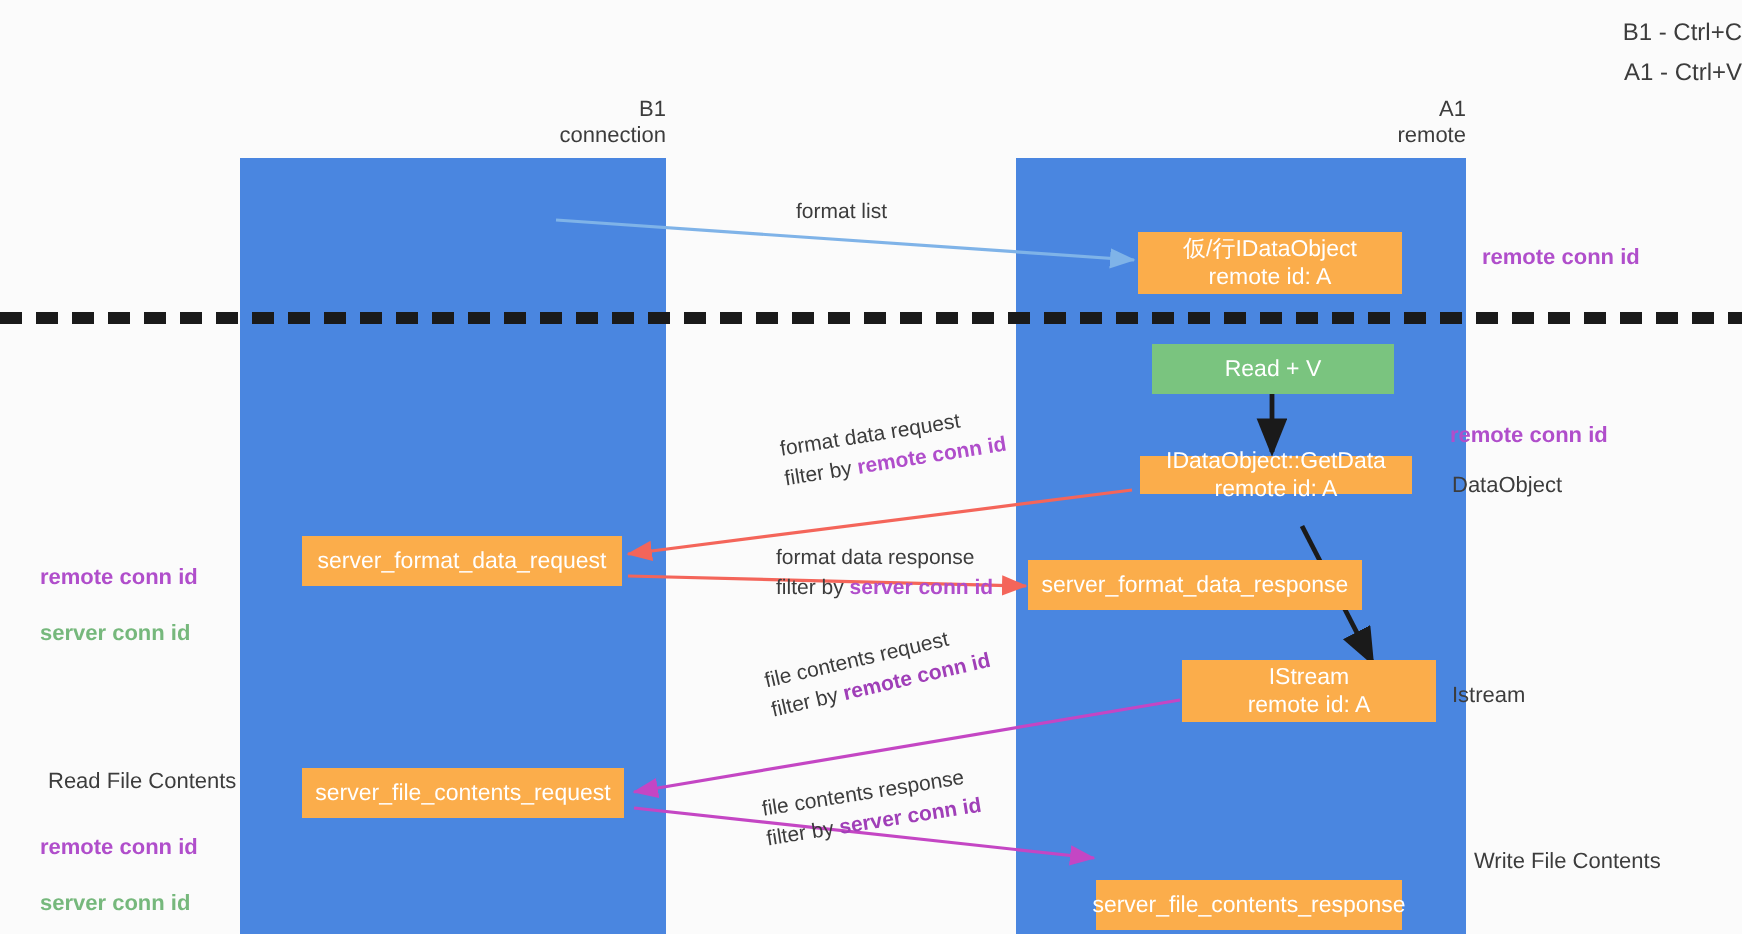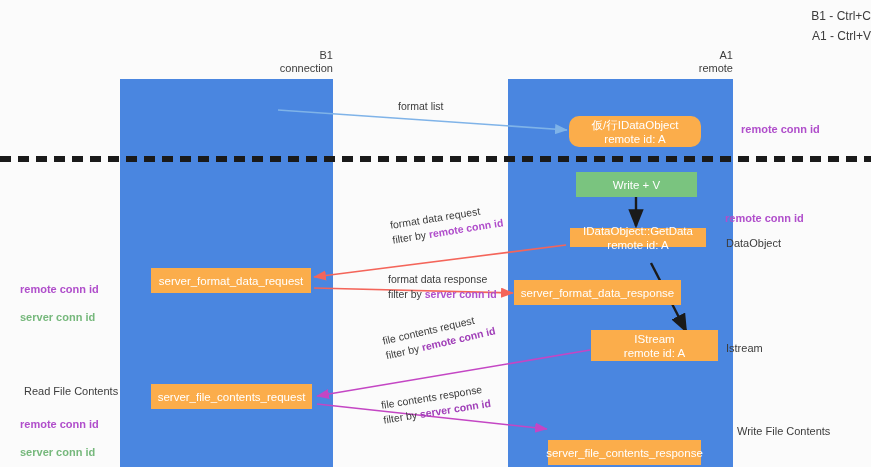--- a/index.html
+++ b/index.html
@@ -162,24 +162,24 @@
 
   <div class="diagram-title">B1 - Ctrl+C
 A1 - Ctrl+V</div>
 
   <div class="lane-head" id="head-b1">B1
 connection</div>
   <div class="lane-head" id="head-a1">A1
 remote</div>
 
 
-  <div class="node orange" style="left:569px; top:116px; width:132px; height:31px;border-radius:10px;">仮/行IDataObject
+  <div class="node orange" style="left:569px; top:116px; width:132px; height:31px;">仮/行IDataObject
 remote id: A</div>
 
-  <div class="node green" style="left:576px; top:172px; width:121px; height:25px;">Write + V</div>
+  <div class="node green" style="left:576px; top:172px; width:121px; height:25px;">Read + V</div>
 
   <div class="node orange" style="left:570px; top:228px; width:136px; height:19px;">IDataObject::GetData
 remote id: A</div>
 
   <div class="node orange" style="left:151px; top:268px; width:160px; height:25px;">server_format_data_request</div>
 
   <div class="node orange" style="left:514px; top:280px; width:167px; height:25px;">server_format_data_response</div>
 
   <div class="node orange" style="left:591px; top:330px; width:127px; height:31px;">IStream
 remote id: A</div>

